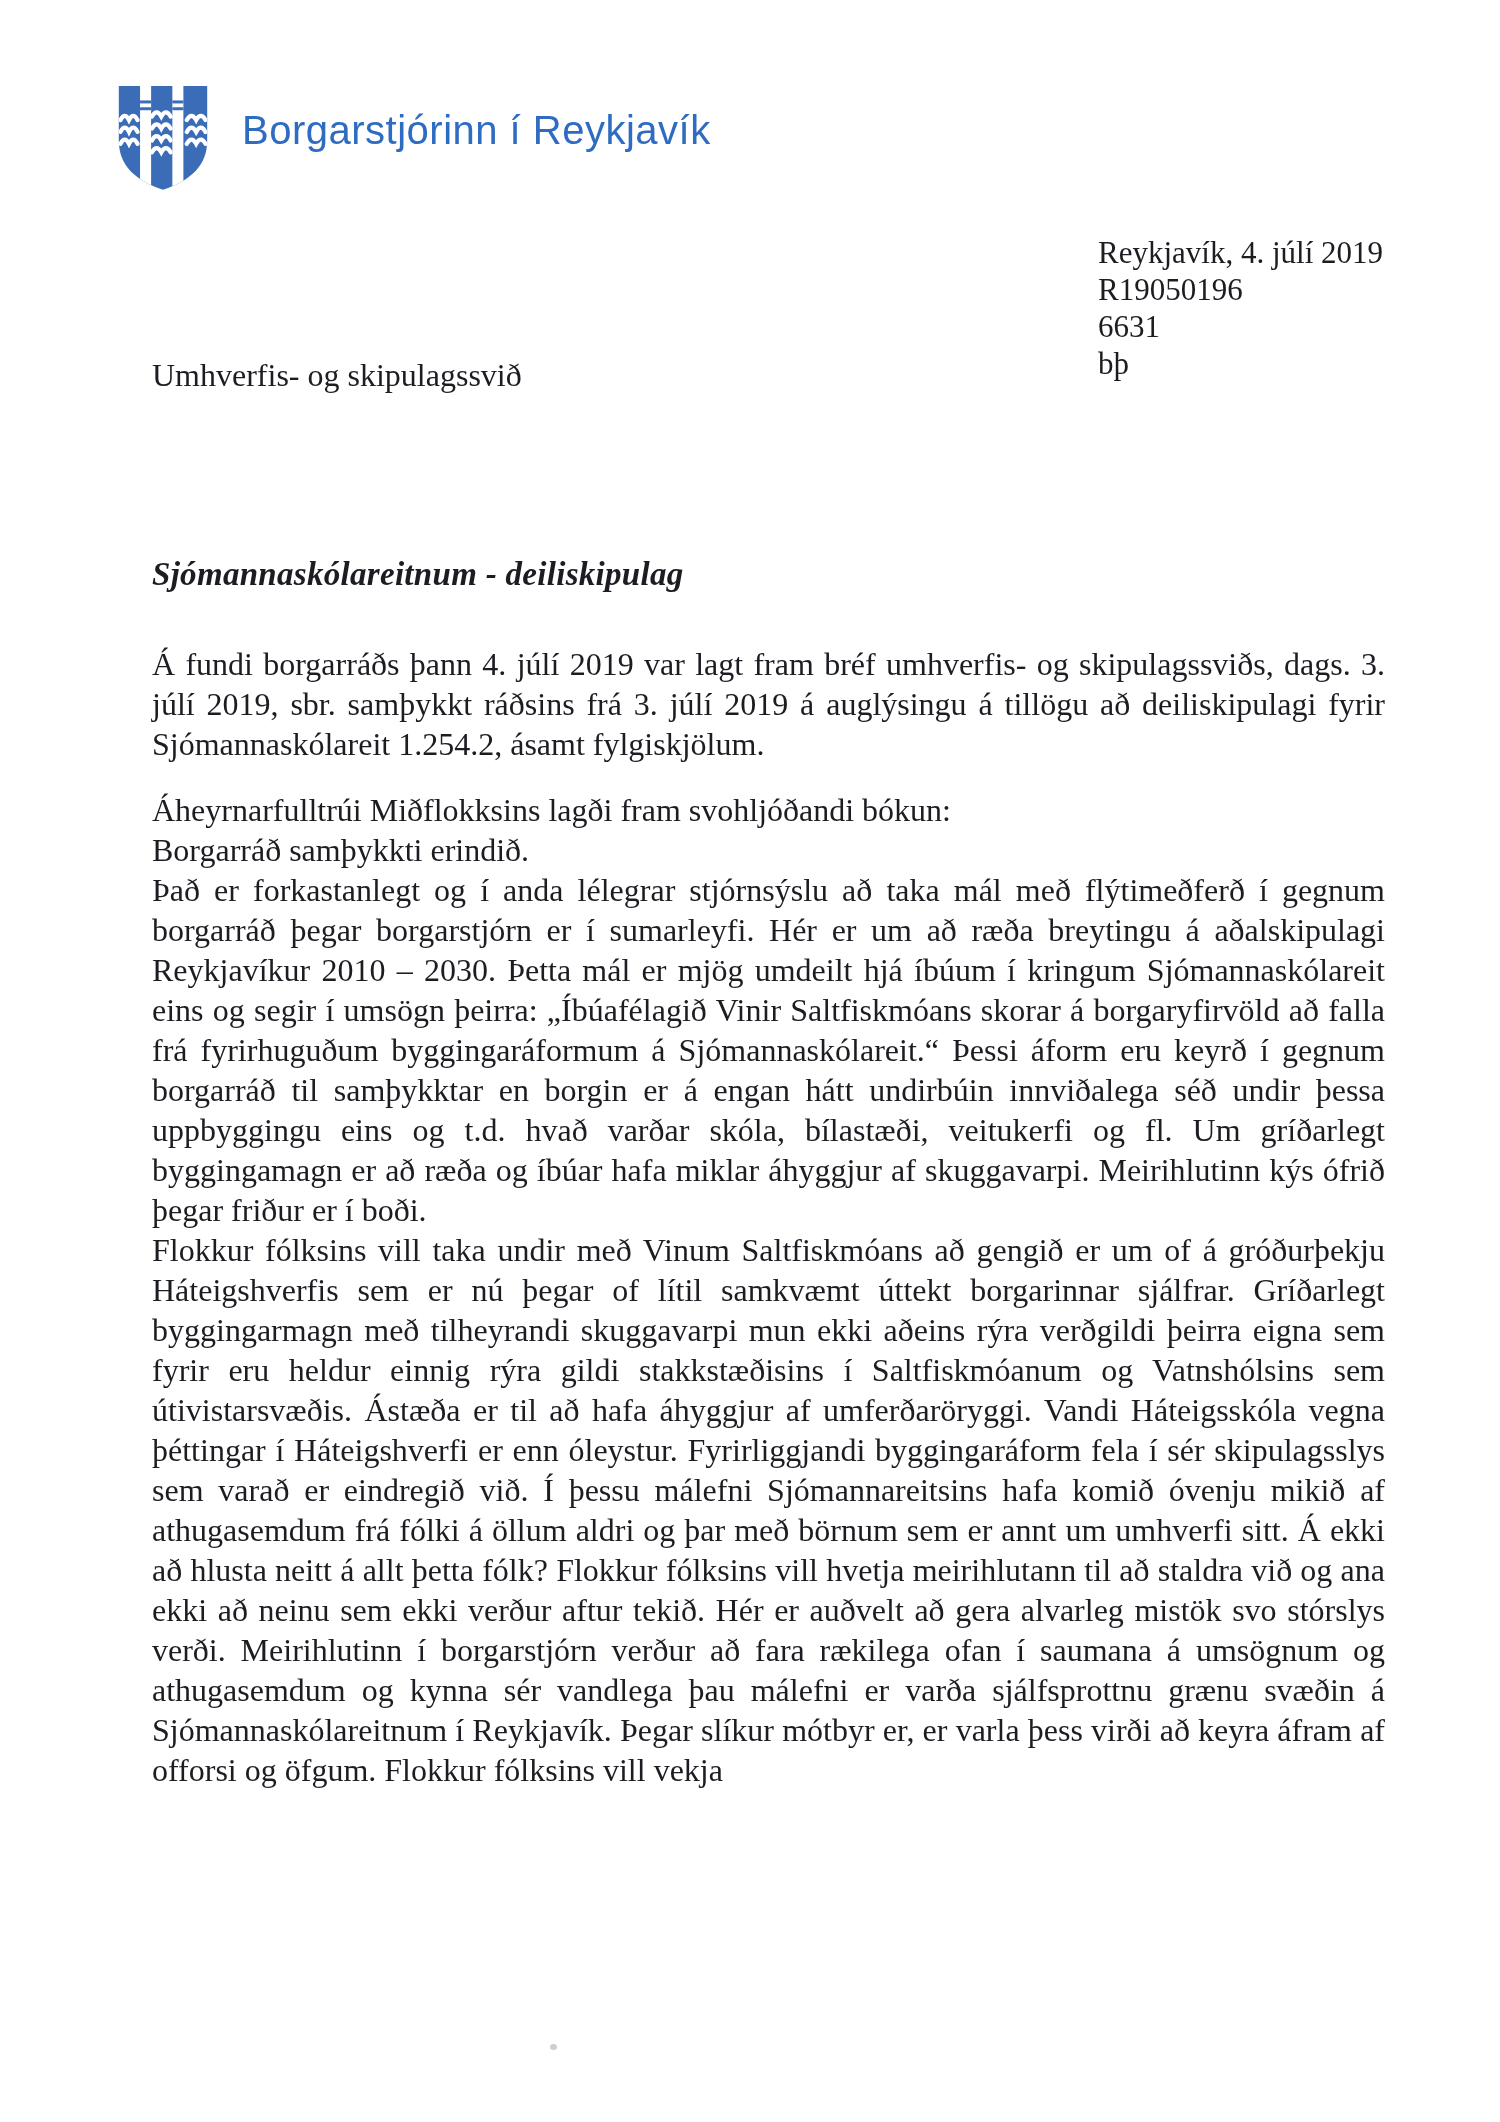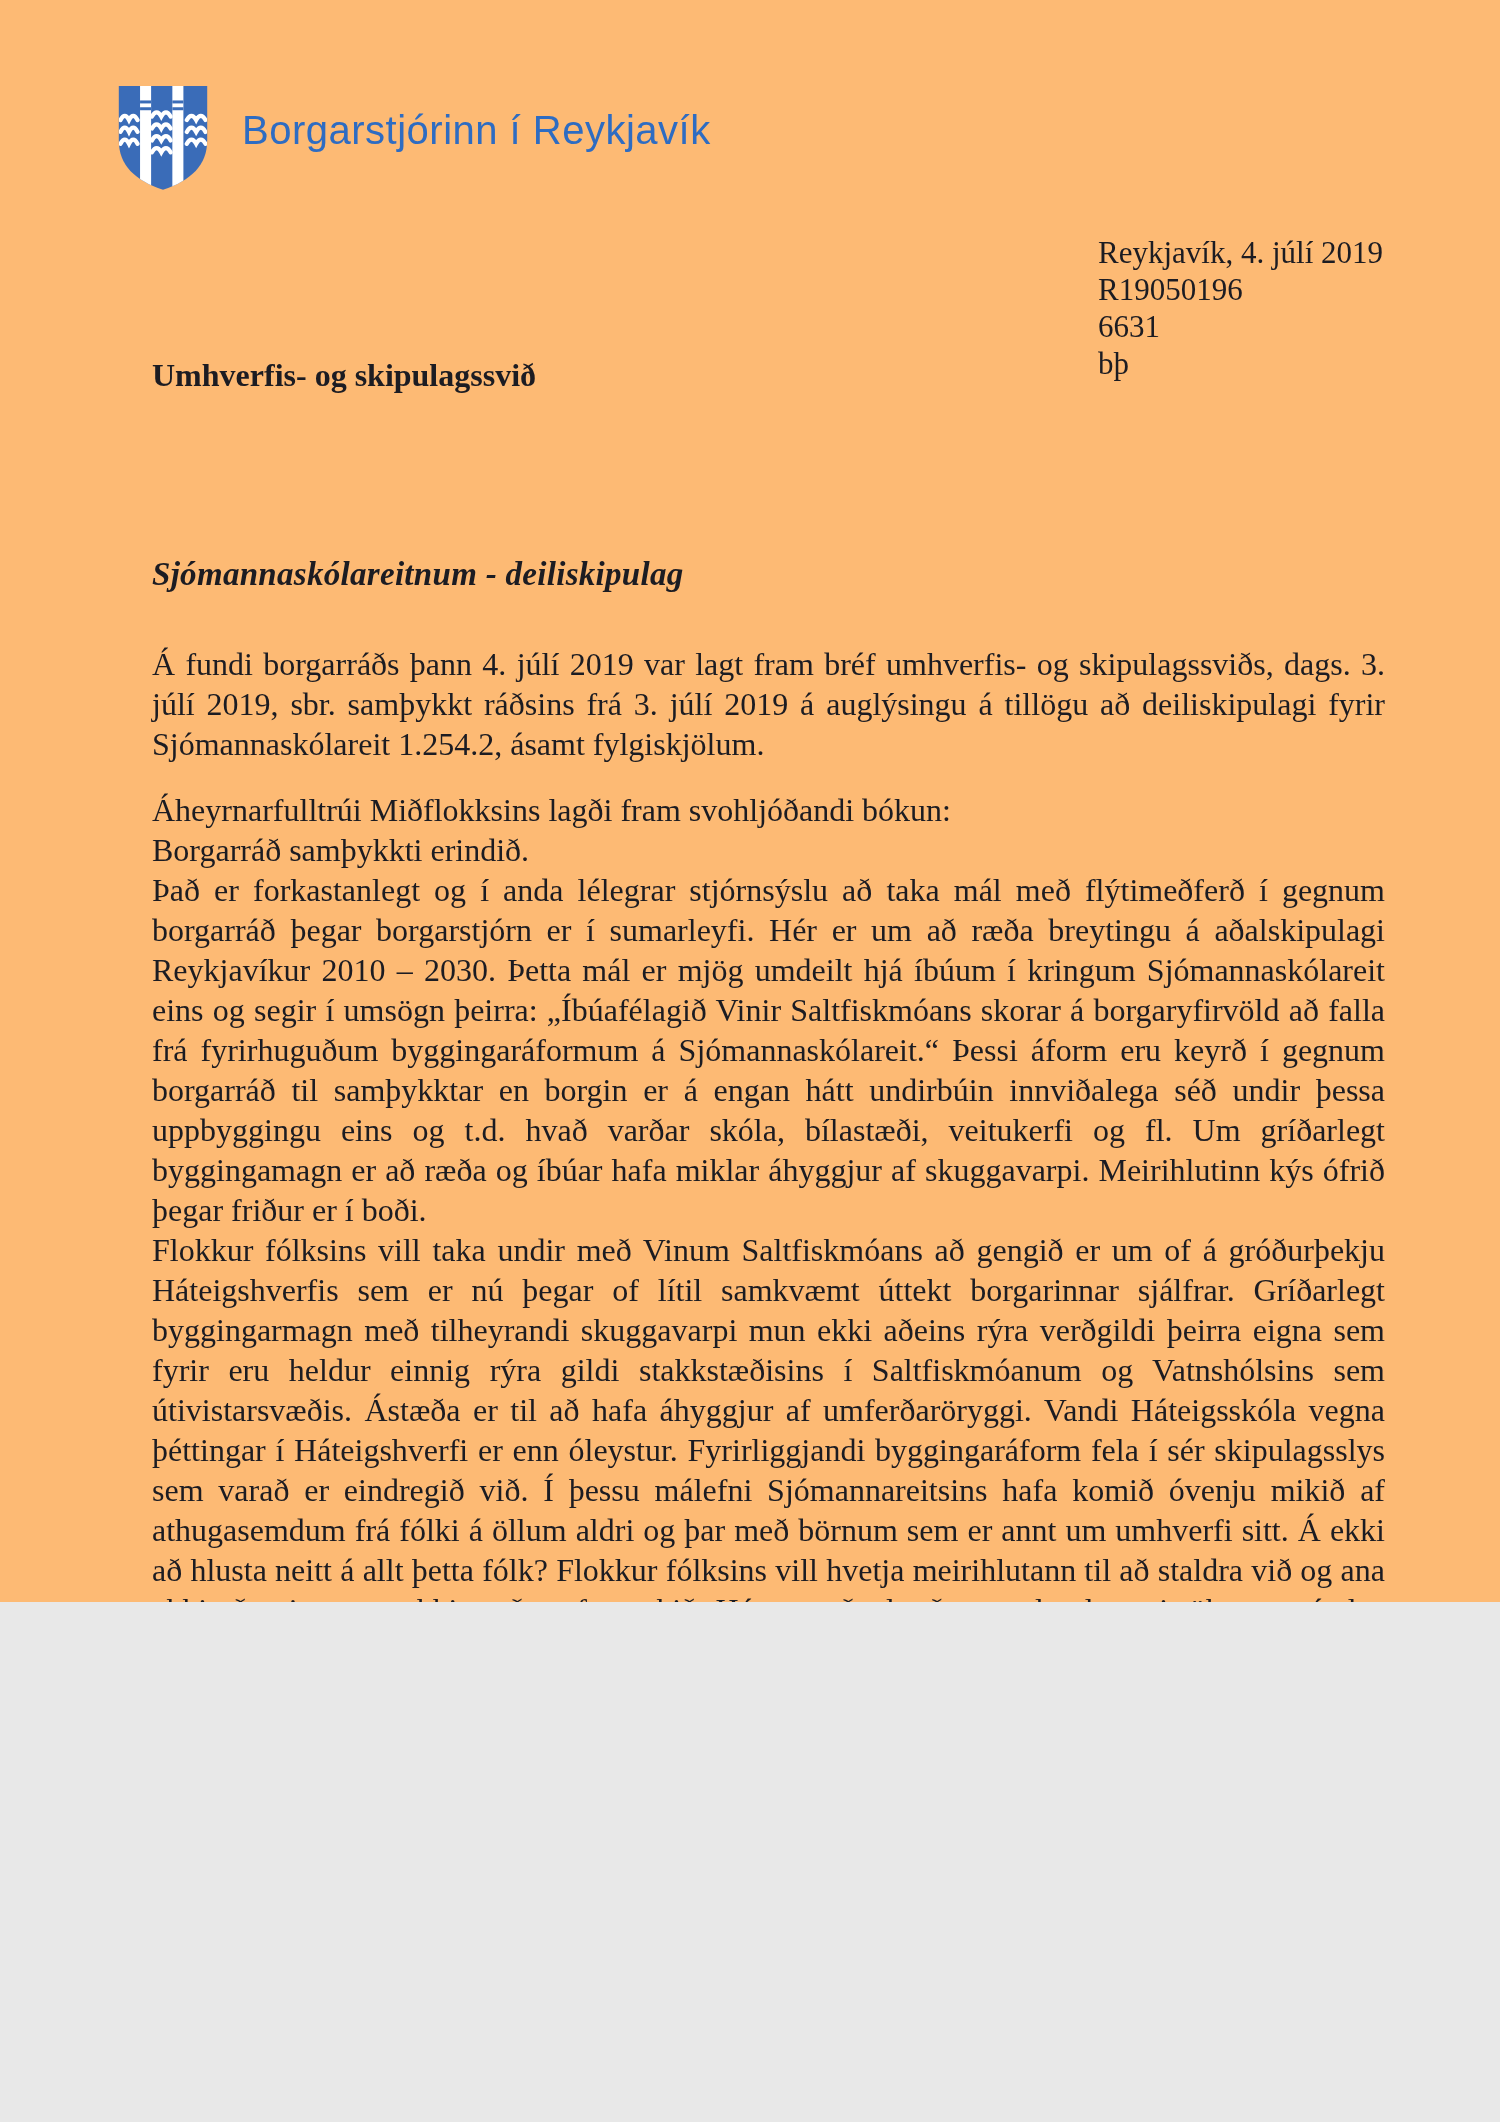--- a/index.html
+++ b/index.html
@@ -1,21 +1,21 @@
 <!DOCTYPE html>
 <html><head>
 <meta charset="utf-8">
 <style>
   html, body { margin:0; padding:0; background:#e8e8e8; }
   .page {
     position:relative;
     width:1500px;
-    height:1602px;
+    height:2122px;
     margin:0 auto;
-    background:#fdba74;
+    background:#ffffff;
     font-family:"Liberation Serif", serif;
     color:#1c1c22;
     overflow:hidden;
   }
 
   
   .letterhead {
     position:absolute;
     left:112px;
     top:80px;
@@ -44,21 +44,21 @@
   }
 
   
   .recipient {
     position:absolute;
     top:356px;
     left:152px;
     font-size:32px;
     line-height:39px;
   }
-  .recipient .dept { margin-bottom:38px;font-weight:bold; }
+  .recipient .dept { margin-bottom:38px; }
 
   
   .subject {
     position:absolute;
     top:556px;
     left:152px;
     font-size:33px;
     font-weight:bold;
     font-style:italic;
     letter-spacing:0.3px;

